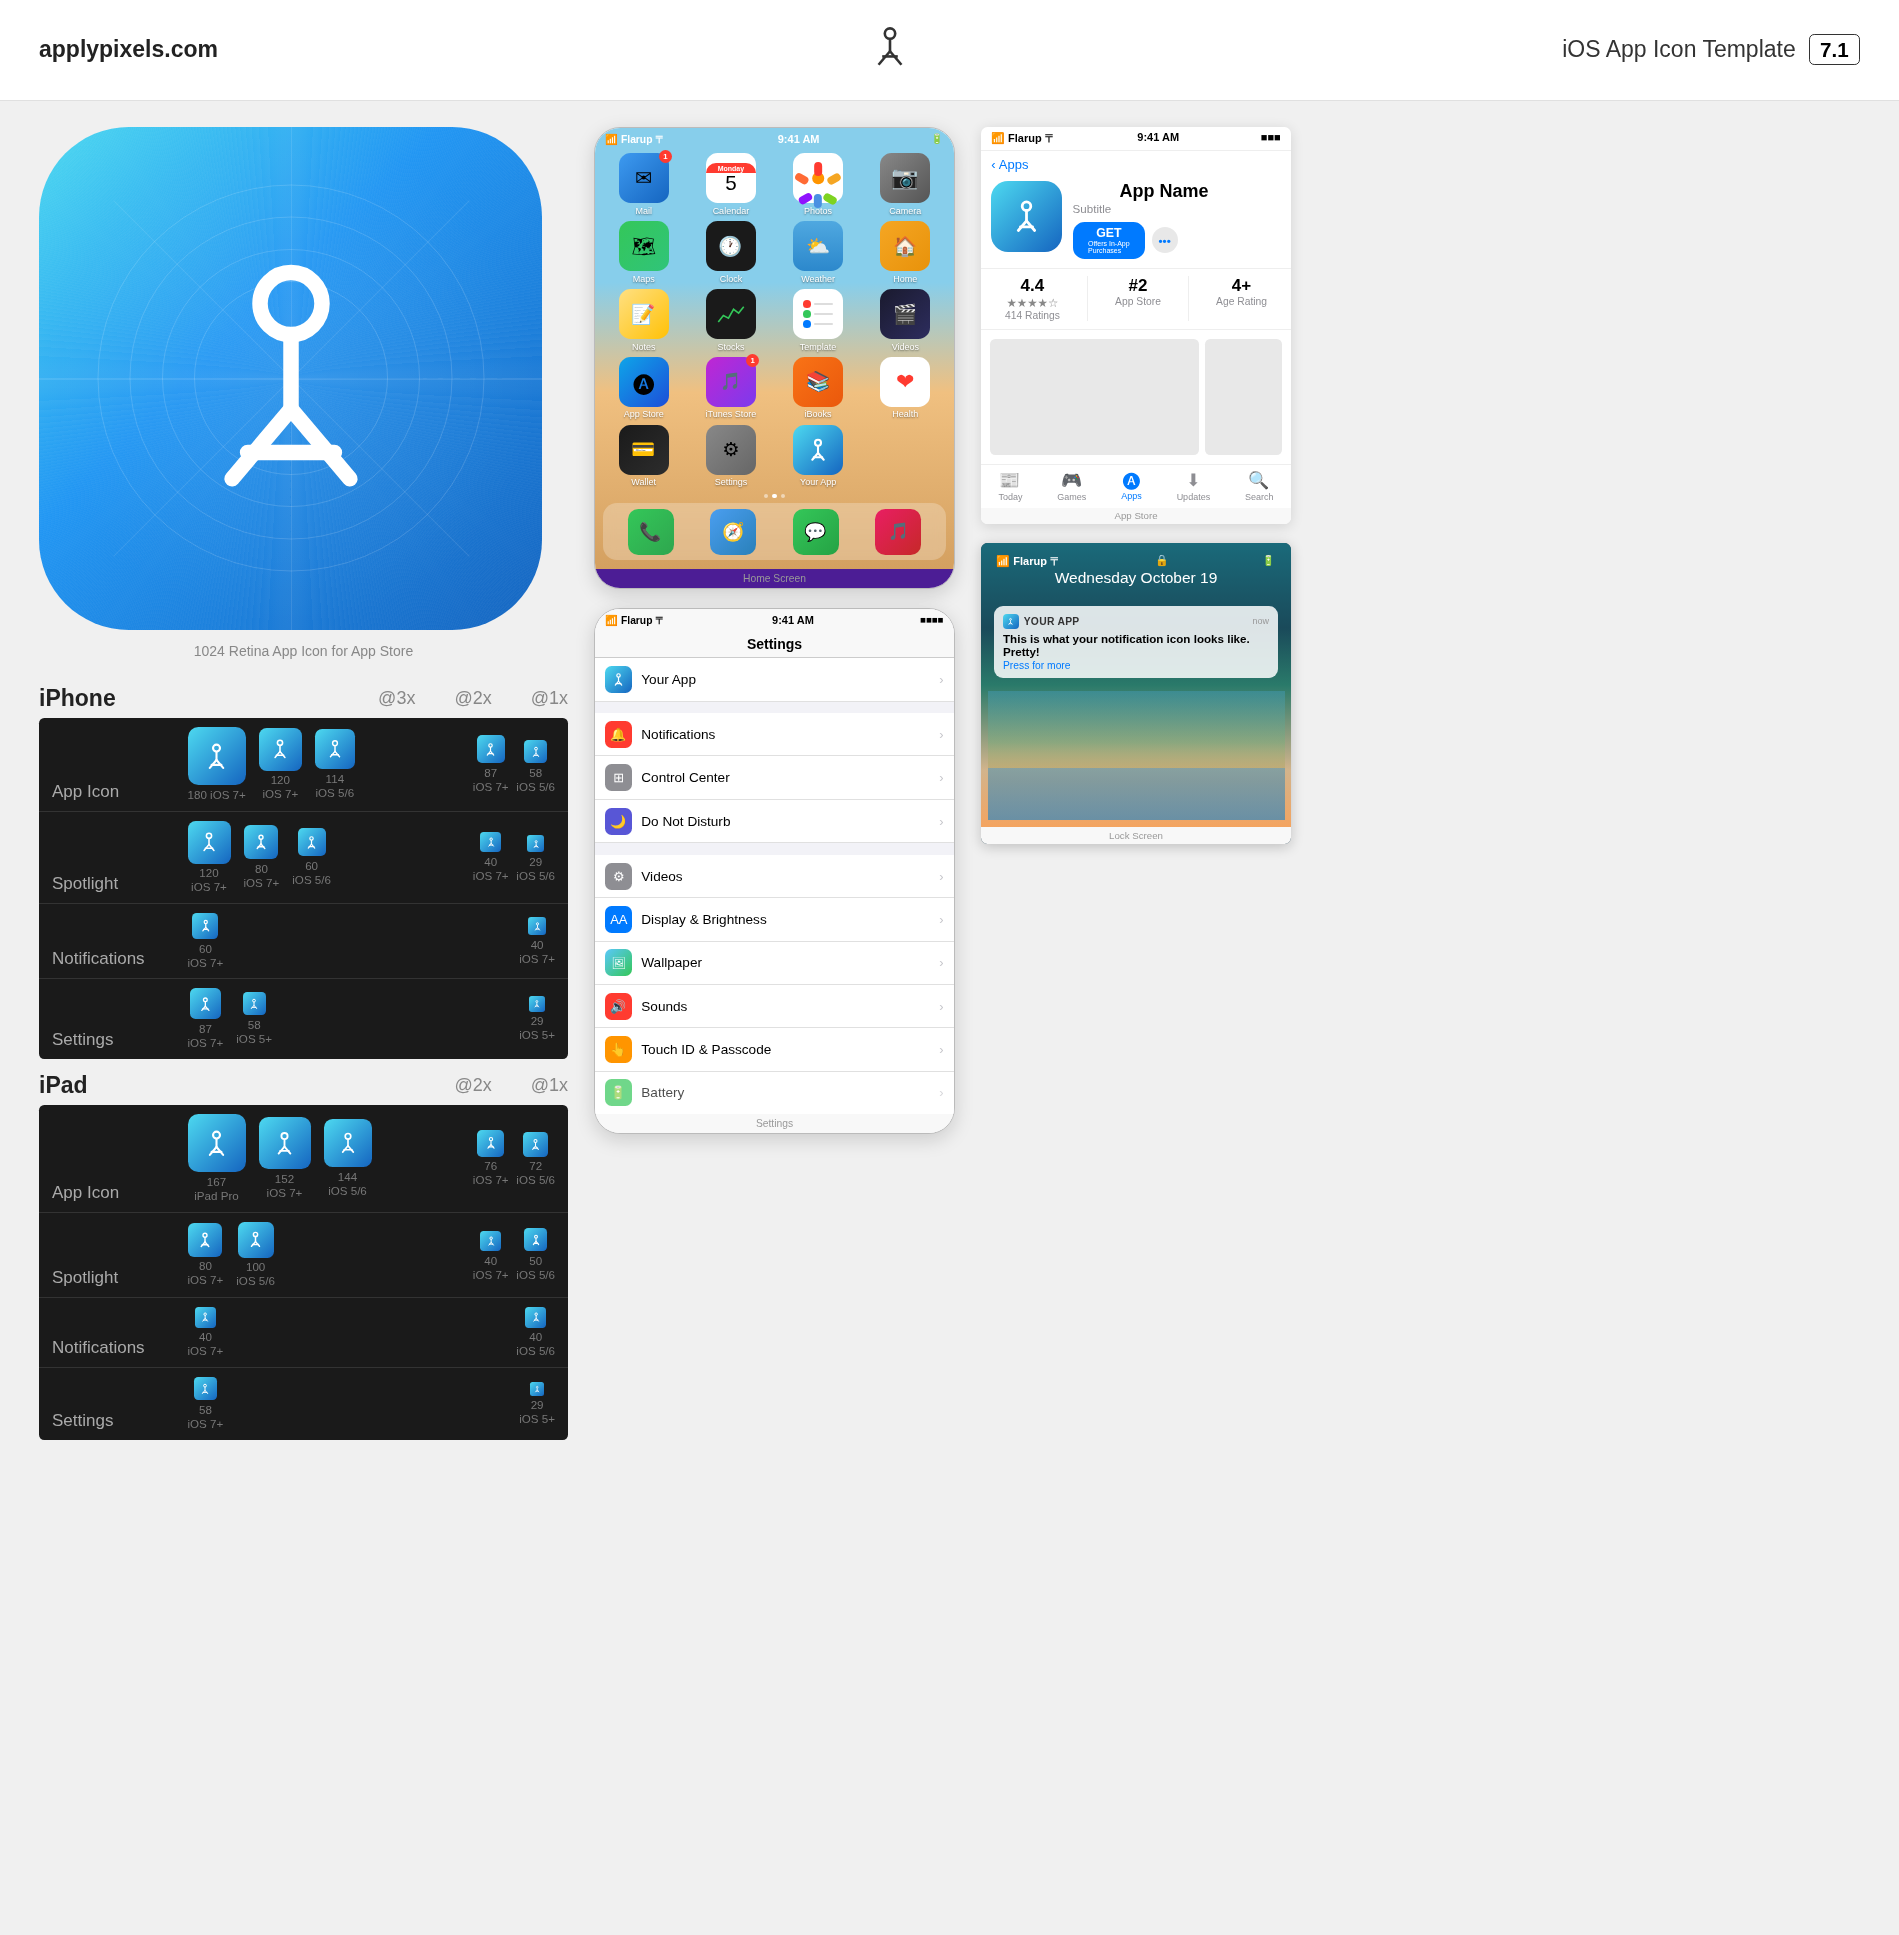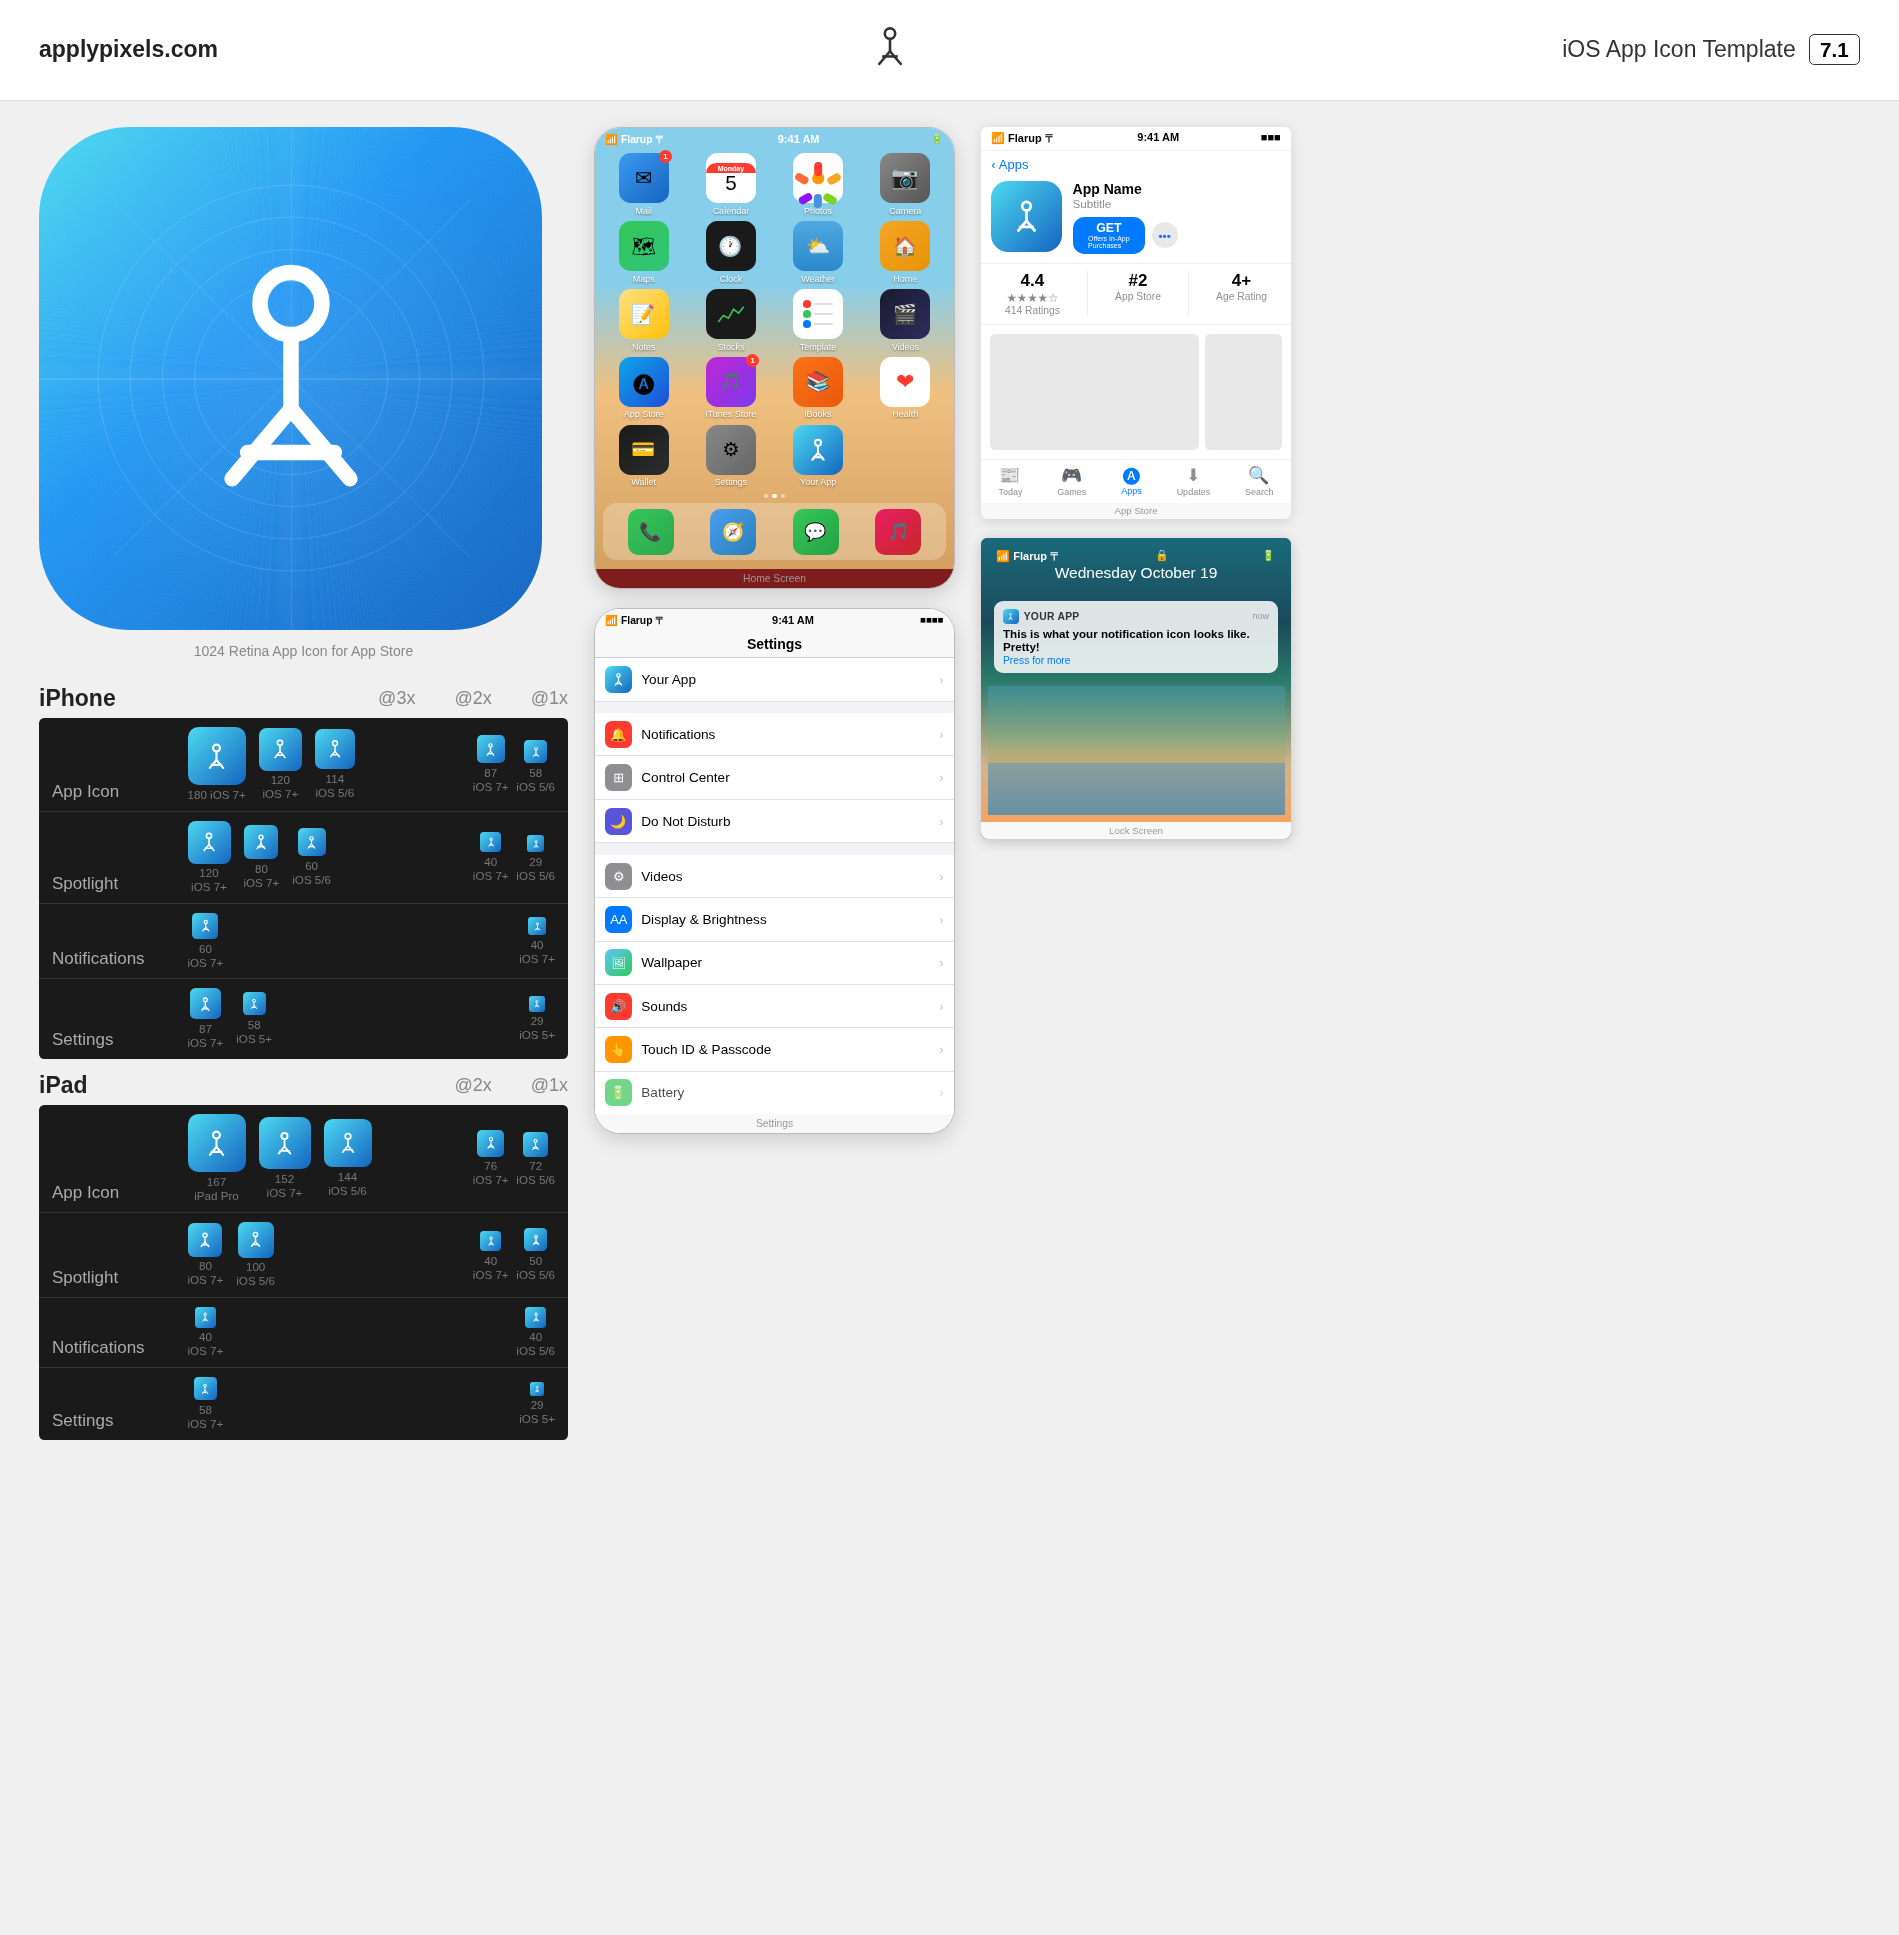--- a/index.html
+++ b/index.html
@@ -857,21 +857,21 @@
               </div>
             <div style="width:46px;height:46px;border-radius:10.3px;background:linear-gradient(135deg,#34c759,#25a244);display:flex;align-items:center;justify-content:center;">
                 <span style="font-size:18px;">💬</span>
               </div>
             <div style="width:46px;height:46px;border-radius:10.3px;background:linear-gradient(135deg,#e91e63,#c62828);display:flex;align-items:center;justify-content:center;">
                 <span style="font-size:17px;">🎵</span>
               </div>
           </div>
         </div>
       </div>
-      <div style="text-align:center;font-size:10.3px;color:#999;padding:3.9px;background:#7f1d1d;">Home Screen</div>
+      <div style="text-align:center;font-size:10.3px;color:#999;padding:3.9px;background:#4c1d95;">Home Screen</div>
     </div>
 
     <div style="background:white;border-radius:26px;border:1.3px solid #bbb;overflow:hidden;box-shadow:0 5.2px 19.4px rgba(0,0,0,0.15);">
       <div class="settings-screen">
 
         <div style="display:flex;justify-content:space-between;padding:5.2px 10.3px 2.6px;background:#f8f8f8;">
           <span style="font-size:10.3px;font-weight:600;">📶 Flarup 〒</span>
           <span style="font-size:11px;font-weight:600;">9:41 AM</span>
           <span style="font-size:9.7px;">■■■■</span>
         </div>
@@ -1000,21 +1000,21 @@
           <div style="width:71px;height:71px;border-radius:17px;background:linear-gradient(135deg,#4dd9f0,#1565C0);display:flex;align-items:center;justify-content:center;flex-shrink:0;">
             <svg width="43" height="43" viewBox="0 0 200 200">
                 <circle cx="100" cy="52" r="20" fill="none" stroke="white" stroke-width="13"></circle>
                 <line x1="100" y1="72" x2="100" y2="120" stroke="white" stroke-width="13"></line>
                 <line x1="100" y1="120" x2="62" y2="165" stroke="white" stroke-width="13" stroke-linecap="round"></line>
                 <line x1="100" y1="120" x2="138" y2="165" stroke="white" stroke-width="13" stroke-linecap="round"></line>
                 <line x1="72" y1="148" x2="128" y2="148" stroke="white" stroke-width="13" stroke-linecap="round"></line>
               </svg>
           </div>
           <div style="flex:1;">
-            <div style="font-size:14px;font-weight:700;color:#000;">App Name</div>
+            <div style="font-size:18px;font-weight:700;color:#000;margin-left:47px;">App Name</div>
             <div style="font-size:11.6px;color:#8e8e93;margin-bottom:6.5px;">Subtitle</div>
             <div style="display:flex;align-items:center;gap:6.5px;">
               <div style="background:#007aff;color:white;font-size:12.3px;font-weight:700;padding:4.5px 15.5px;border-radius:11.6px;display:flex;flex-direction:column;align-items:center;">
                 <span>GET</span>
                 <span style="font-size:7px;font-weight:400;">Offers In-App<br>Purchases</span>
               </div>
               <div style="width:26px;height:26px;border-radius:50%;background:#e8e8e8;display:flex;align-items:center;justify-content:center;font-size:11.6px;color:#007aff;font-weight:700;">•••</div>
             </div>
           </div>
         </div>

